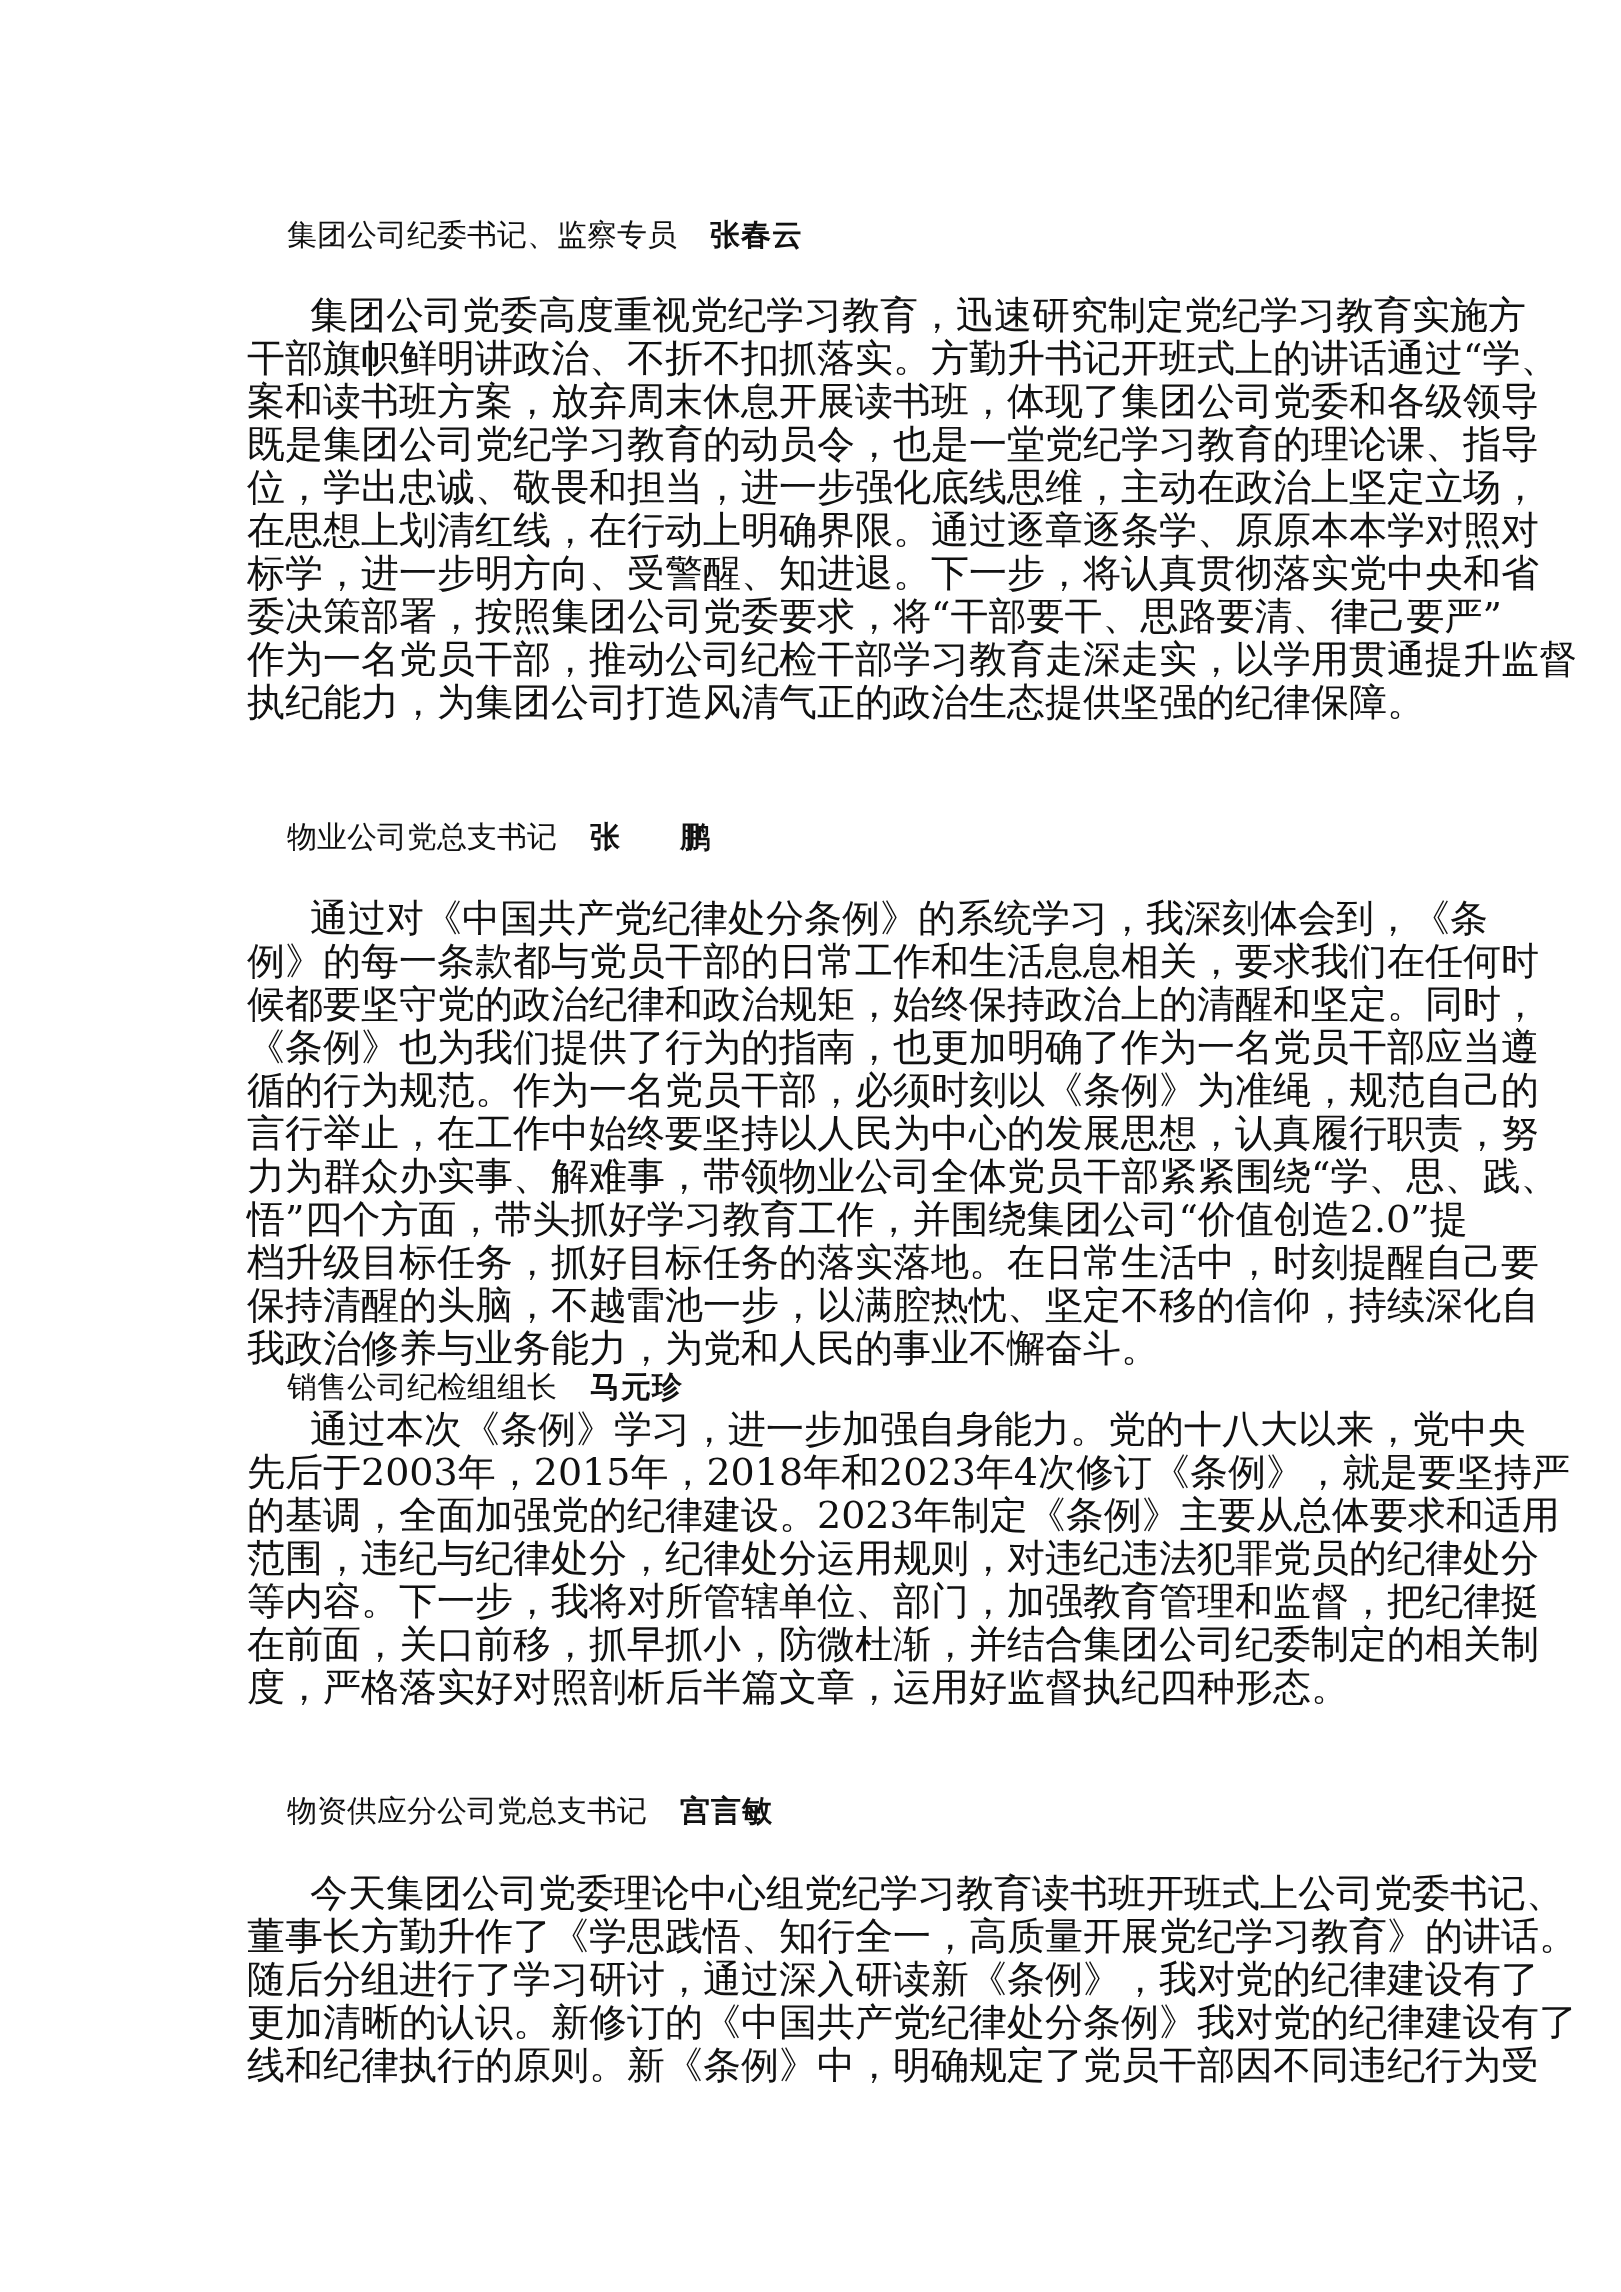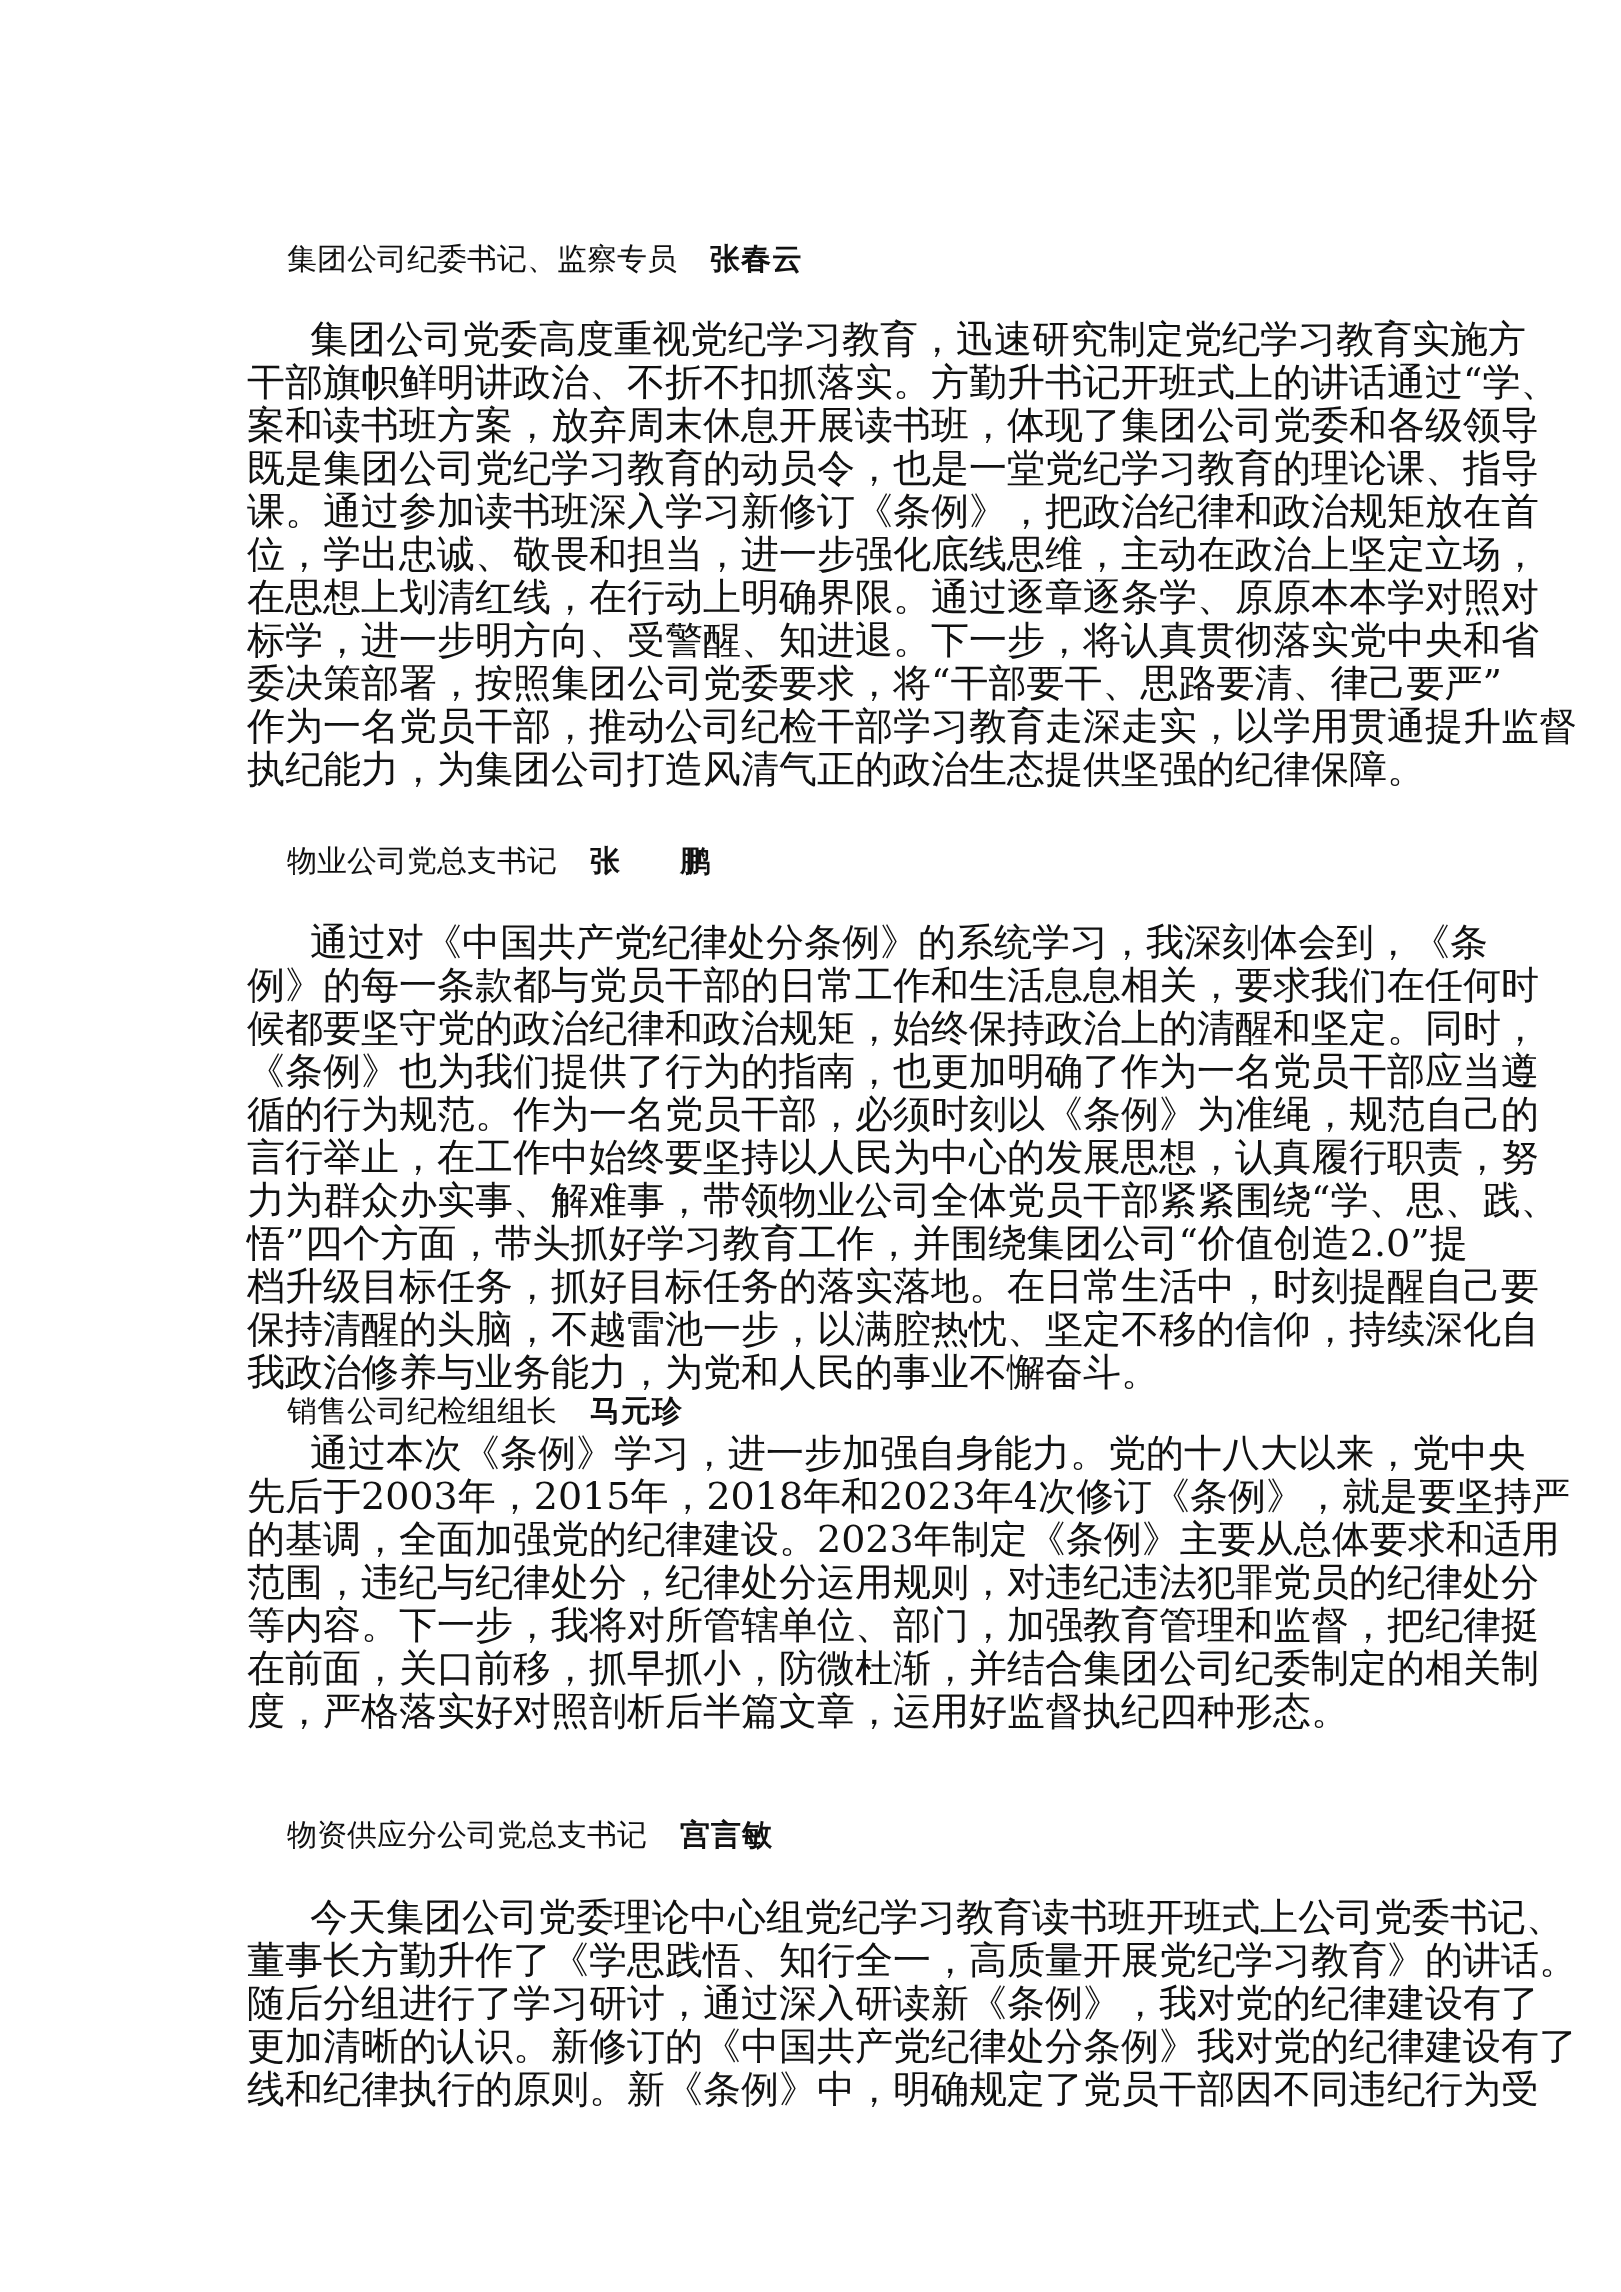--- a/index.html
+++ b/index.html
@@ -1,21 +1,21 @@
 <!DOCTYPE html>
 <html><head>
 <meta charset="utf-8">
 <style>
   html, body { margin: 0; padding: 0; background: #ffffff; }
   body {
     width: 1621px; height: 2293px; position: relative; overflow: hidden;
     font-family: "DejaVu Serif", "Liberation Serif", serif;
     color: #111111;
   }
-  .page { position: absolute; left: 0; top: 0; width: 1621px; height: 2151px; margin-top: 24px; }
+  .page { position: absolute; left: 0; top: 0; width: 1621px; height: 2151px; }
   .heading {
     position: absolute; left: 287px; font-size: 30px; line-height: 39px;
     white-space: nowrap; letter-spacing: 0px;
   }
   .heading .title { font-weight: normal; }
   .heading .name {
     font-family: "DejaVu Sans", "Liberation Sans", sans-serif;
     font-weight: bold; margin-left: 33px; letter-spacing: 1px;
   }
   .heading .name.spaced { letter-spacing: 0; }
@@ -33,21 +33,20 @@
 <div class="page">
 
   <div class="heading" style="top:215px;">
     <span class="title">集团公司纪委书记、监察专员</span><span class="name">张春云</span>
   </div>
   <div class="para" style="top:294px;">
     <span class="line first">集团公司党委高度重视党纪学习教育，迅速研究制定党纪学习教育实施方</span>
     <span class="line">干部旗帜鲜明讲政治、不折不扣抓落实。方勤升书记开班式上的讲话通过“学、</span>
     <span class="line">案和读书班方案，放弃周末休息开展读书班，体现了集团公司党委和各级领导</span>
     <span class="line">既是集团公司党纪学习教育的动员令，也是一堂党纪学习教育的理论课、指导</span>
-    <span class="line">课。通过参加读书班深入学习新修订《条例》，把政治纪律和政治规矩放在首</span>
     <span class="line">位，学出忠诚、敬畏和担当，进一步强化底线思维，主动在政治上坚定立场，</span>
     <span class="line">在思想上划清红线，在行动上明确界限。通过逐章逐条学、原原本本学对照对</span>
     <span class="line">标学，进一步明方向、受警醒、知进退。下一步，将认真贯彻落实党中央和省</span>
     <span class="line">委决策部署，按照集团公司党委要求，将“干部要干、思路要清、律己要严”</span>
     <span class="line">作为一名党员干部，推动公司纪检干部学习教育走深走实，以学用贯通提升监督</span>
     <span class="line last">执纪能力，为集团公司打造风清气正的政治生态提供坚强的纪律保障。</span>
   </div>
 
   <div class="heading" style="top:817px;">
     <span class="title">物业公司党总支书记</span><span class="name spaced">张　　鹏</span>

